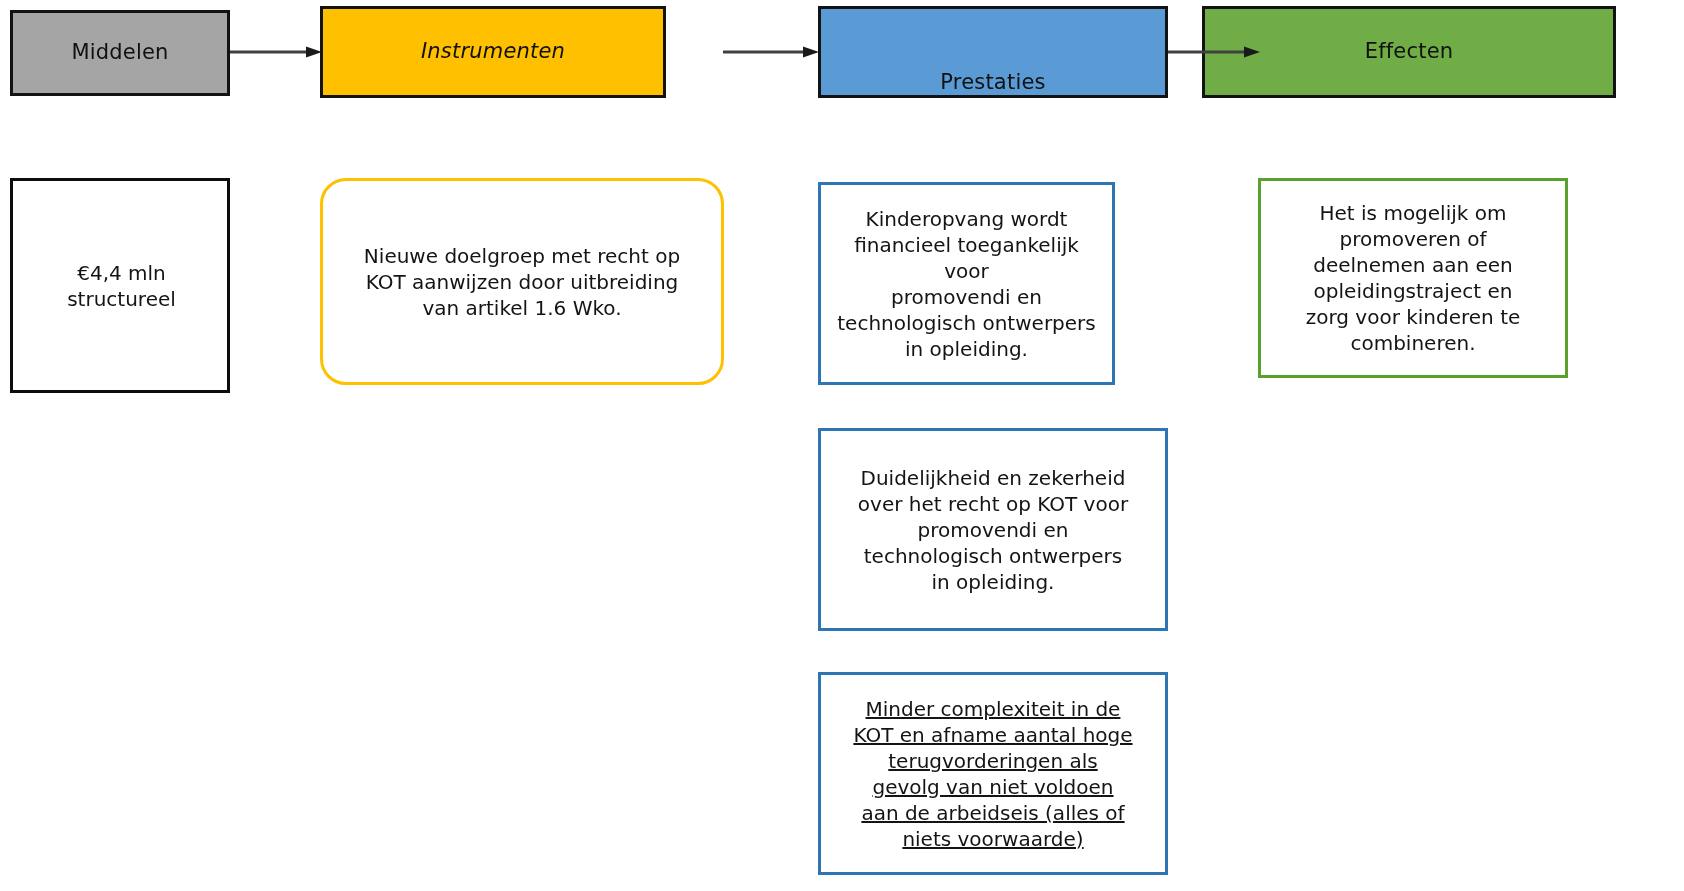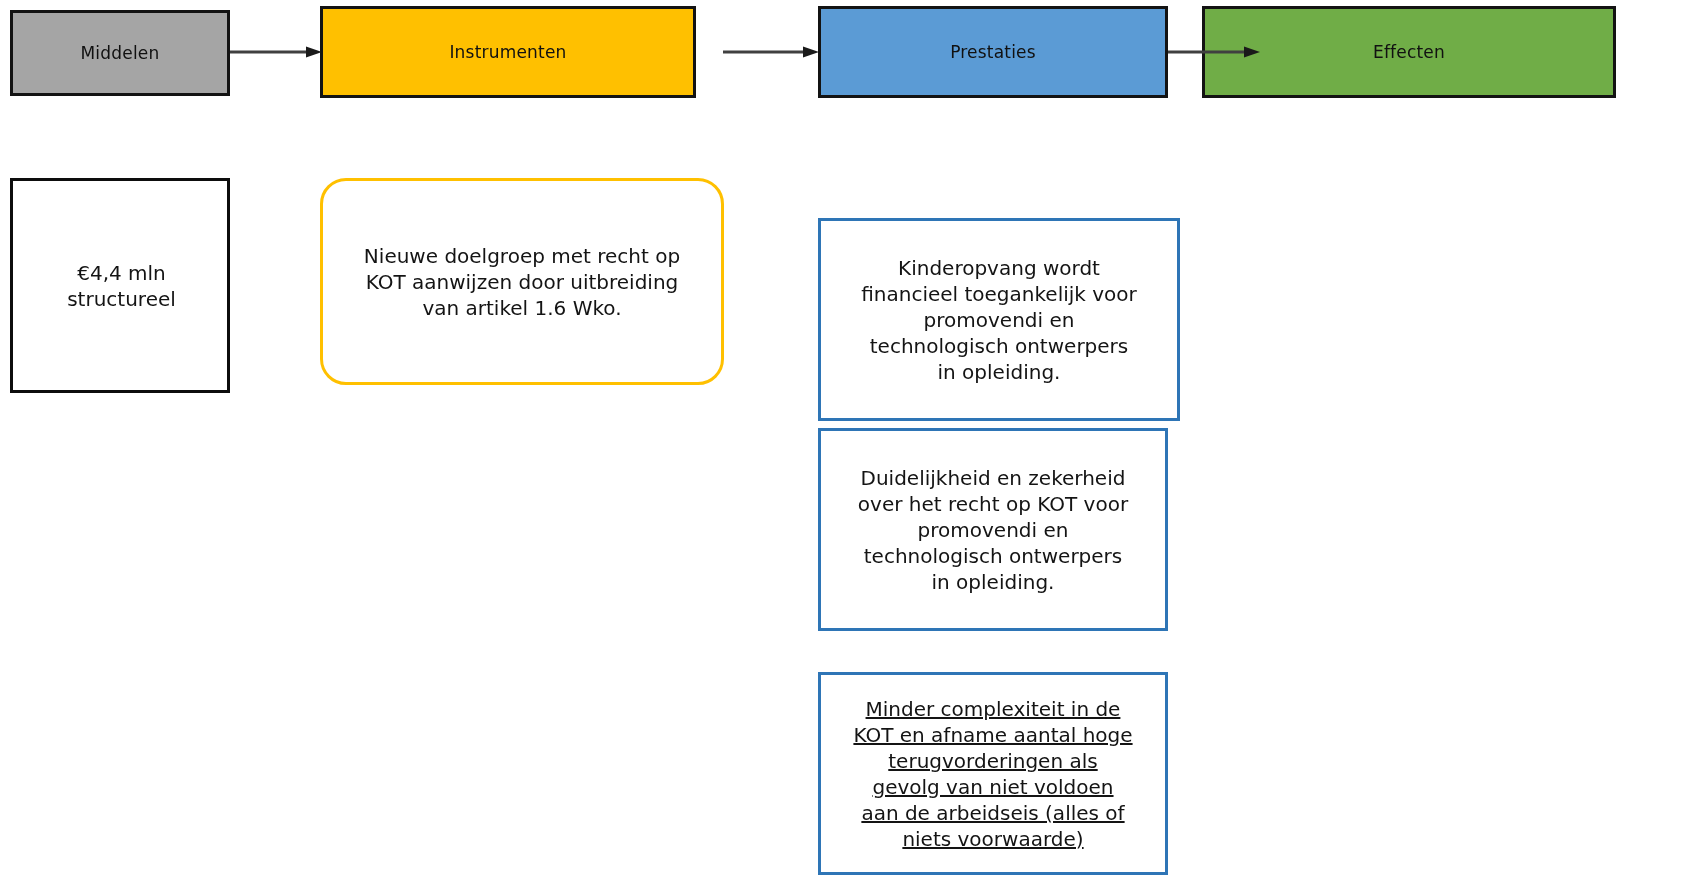--- a/index.html
+++ b/index.html
@@ -22,28 +22,28 @@
 
   
   .hdr {
     position: absolute;
     box-sizing: border-box;
     border: 3px solid #131313;
     display: flex;
     align-items: center;
     justify-content: center;
     text-align: center;
-    font-size: 17px;
+    font-size: 21px;
     line-height: 1.2;
     color: #111111;
     letter-spacing: 0.2px;
   }
   .hdr-middelen     { background: #a5a5a5; }
   .hdr-instrumenten { background: #ffc000; }
-  .hdr-prestaties   { background: #5b9bd5; }
+  .hdr-prestaties   { background: #5b9bd5; align-items: flex-end; }
   .hdr-effecten     { background: #70ad47; }
 
   
   .arrow {
     position: absolute;
     height: 12px;
     display: block;
   }
   .arrow svg { display: block; }
 
@@ -70,21 +70,21 @@
 </style>
 </head>
 <body>
 
 <div id="canvas">
 
   <div class="hdr hdr-middelen" style="left:10px; top:10px; width:220px; height:86px;">
     <span>Middelen</span>
   </div>
 
-  <div class="hdr hdr-instrumenten" style="left:320px; top:6px; width:376px; height:92px;">
+  <div class="hdr hdr-instrumenten" style="left:320px; top:6px; width:346px; height:92px;font-style:italic;">
     <span>Instrumenten</span>
   </div>
 
   <div class="hdr hdr-prestaties" style="left:818px; top:6px; width:350px; height:92px;">
     <span>Prestaties</span>
   </div>
 
   <div class="hdr hdr-effecten" style="left:1202px; top:6px; width:414px; height:92px;">
     <span>Effecten</span>
   </div>
@@ -114,28 +114,36 @@
     <span>€4,4 mln
 structureel</span>
   </div>
 
   <div class="cbox cbox-yellow" style="left:320px; top:178px; width:404px; height:207px;border-radius:26px;">
     <span>Nieuwe doelgroep met recht op
 KOT aanwijzen door uitbreiding
 van artikel 1.6 Wko.</span>
   </div>
 
-  <div class="cbox cbox-blue" style="left:818px; top:182px; width:362px; height:203px;margin-top:36px;">
+  <div class="cbox cbox-blue" style="left:818px; top:182px; width:297px; height:203px;">
     <span>Kinderopvang wordt
 financieel toegankelijk voor
 promovendi en
 technologisch ontwerpers
 in opleiding.</span>
   </div>
 
+  <div class="cbox cbox-green" style="left:1258px; top:178px; width:310px; height:200px;">
+    <span>Het is mogelijk om
+promoveren of
+deelnemen aan een
+opleidingstraject en
+zorg voor kinderen te
+combineren.</span>
+  </div>
 
   <div class="cbox cbox-blue" style="left:818px; top:428px; width:350px; height:203px;">
     <span>Duidelijkheid en zekerheid
 over het recht op KOT voor
 promovendi en
 technologisch ontwerpers
 in opleiding.</span>
   </div>
 
   <div class="cbox cbox-blue" style="left:818px; top:672px; width:350px; height:203px;text-decoration:underline;">

